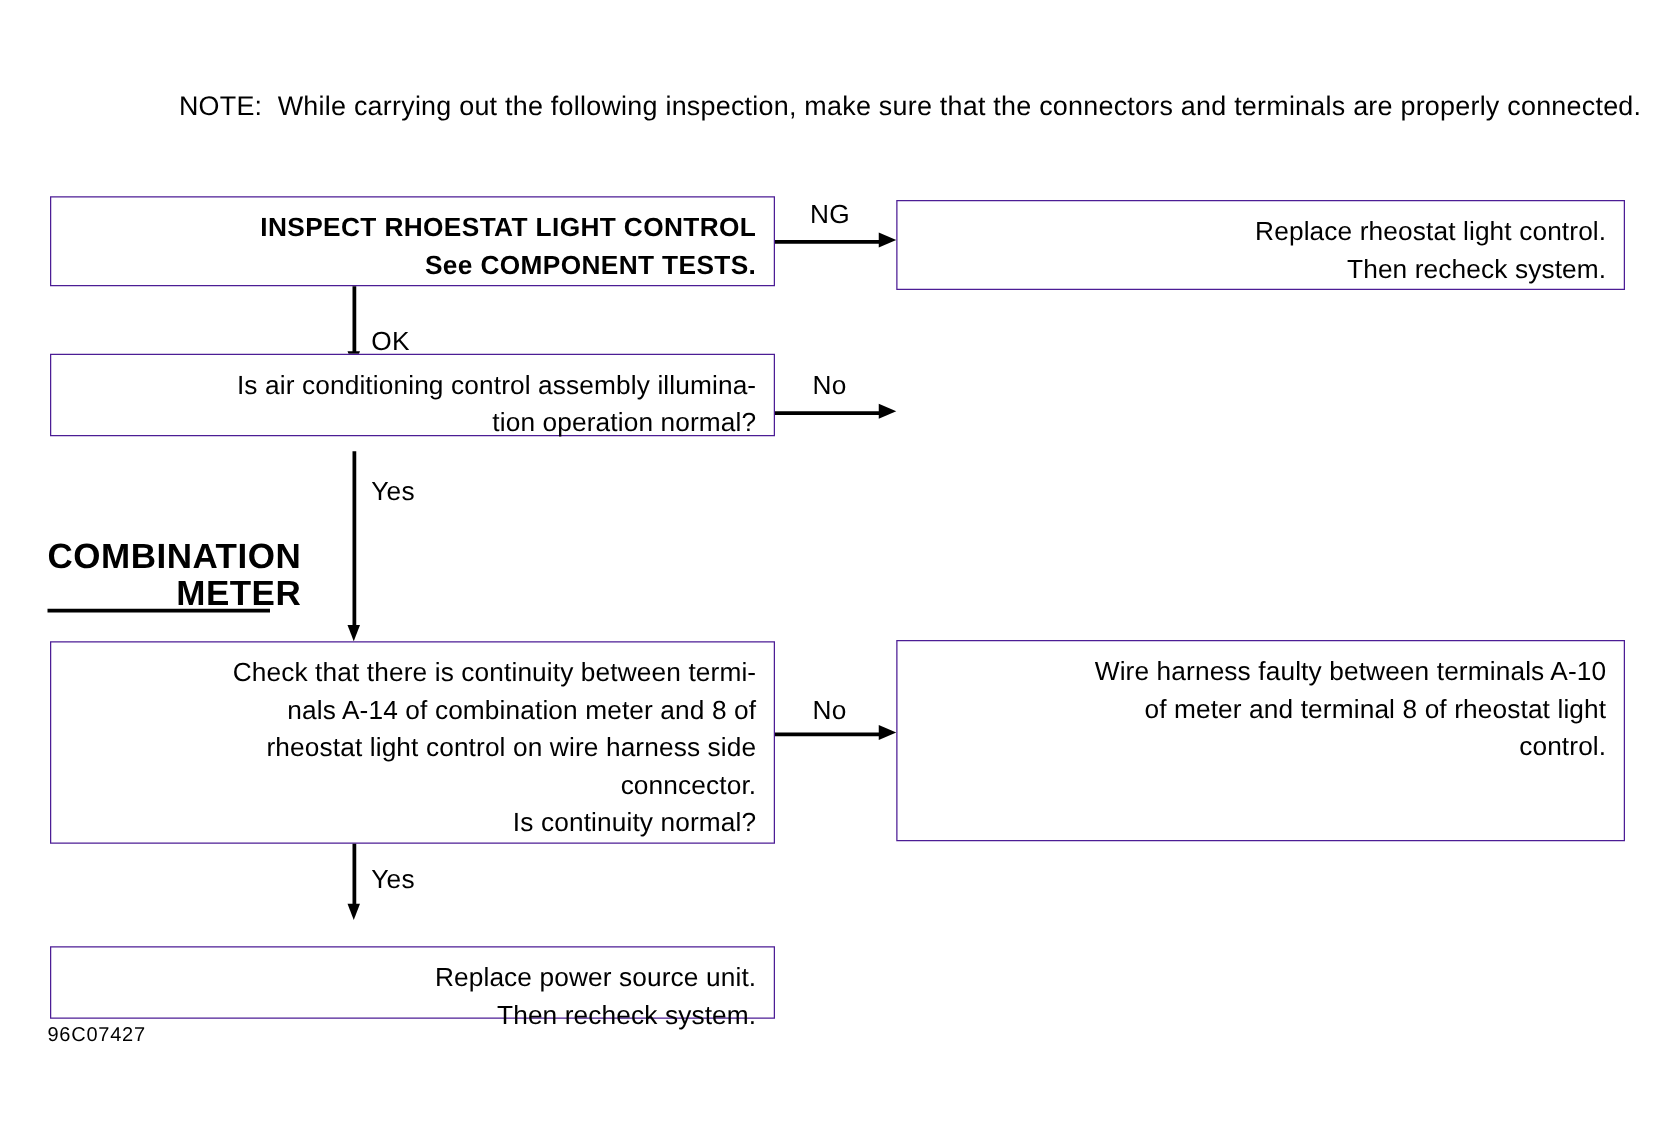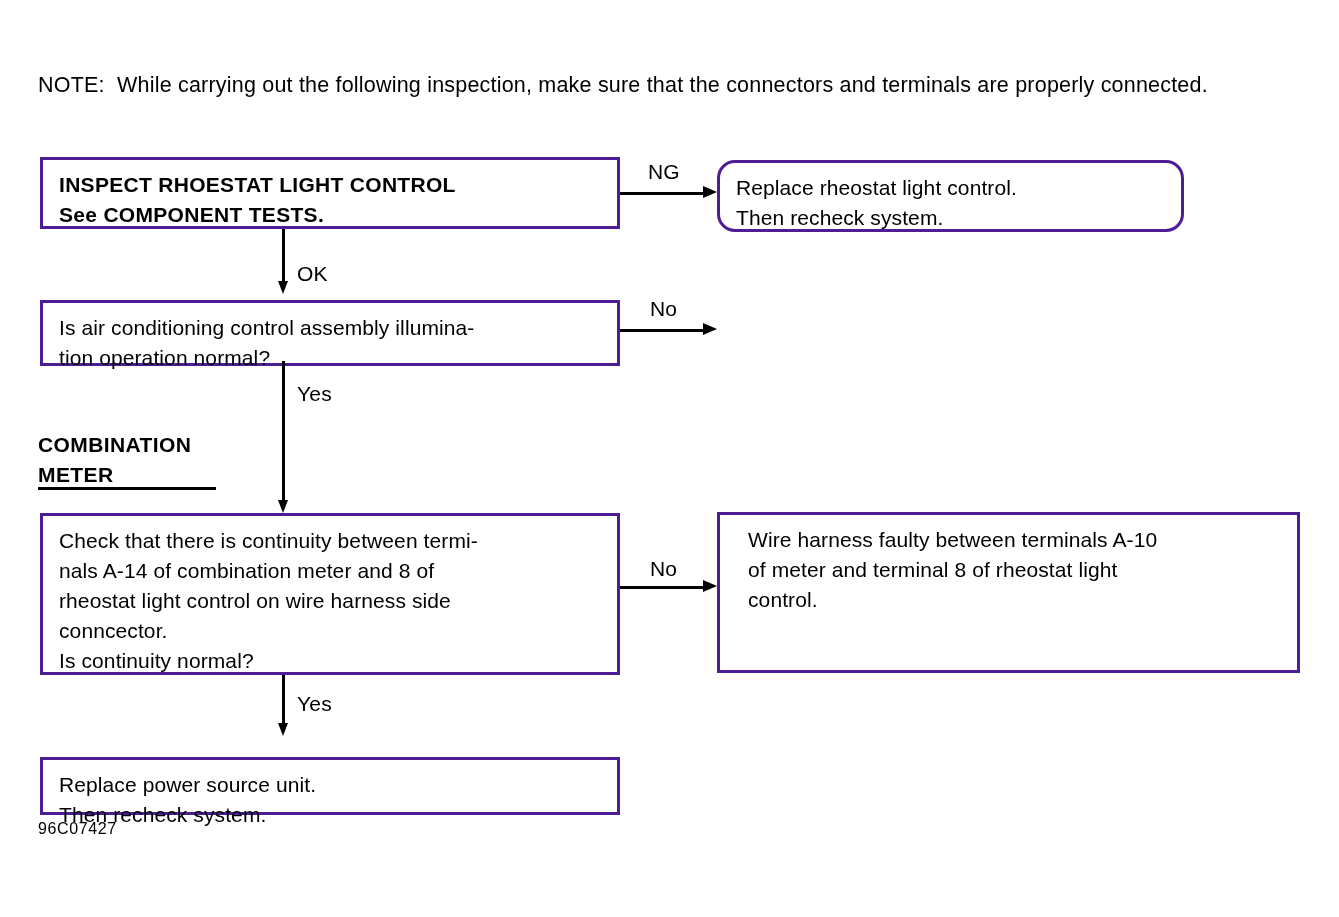--- a/index.html
+++ b/index.html
@@ -8,39 +8,40 @@
     background: #ffffff;
   }
   #page {
     position: relative;
     width: 1339px;
     height: 917px;
     background: #ffffff;
     font-family: "Liberation Sans", sans-serif;
     color: #000000;
     overflow: hidden;
+    text-align: right;
   }
 
   
   .note {
     position: absolute;
     left: 38px;
     top: 70px;
     width: 1275px;
     font-size: 21.5px;
     line-height: 31px;
     letter-spacing: 0.2px;
     white-space: pre-wrap;
   }
 
   
   .box {
     position: absolute;
     box-sizing: border-box;
-    border: 3px solid #4c1d95;
+    border: 1px solid #4c1d95;
     background: #fff;
     padding: 10px 14px 8px 16px;
     font-size: 21px;
     line-height: 30px;
     letter-spacing: 0.1px;
     white-space: pre-wrap;
   }
   .box.bold {
     font-weight: bold;
     letter-spacing: 0.3px;
@@ -81,21 +82,21 @@
     line-height: 24px;
     letter-spacing: 0.2px;
     white-space: nowrap;
   }
 
   
   .section-heading {
     position: absolute;
     left: 38px;
     top: 430px;
-    font-size: 21px;
+    font-size: 28px;
     font-weight: bold;
     line-height: 30px;
     letter-spacing: 0.4px;
     white-space: pre-wrap;
   }
   .section-underline {
     position: absolute;
     left: 38px;
     top: 487px;
     width: 178px;
@@ -120,28 +121,28 @@
 
   <div class="note">NOTE:  While carrying out the following inspection, make sure that the connectors and terminals are properly connected.</div>
 
   <div class="box bold" style="left:40px; top:157px; width:580px; height:72px;">INSPECT RHOESTAT LIGHT CONTROL
 See COMPONENT TESTS.</div>
 
   <div class="hline" style="left:620px; top:192px; width:84px;"></div>
   <div class="arrow-right" style="left:703px; top:186px;"></div>
   <div class="edge-label" style="left:648px; top:160px;">NG</div>
 
-  <div class="box" style="left:717px; top:160px; width:467px; height:72px;border-radius:18px;">Replace rheostat light control.
+  <div class="box" style="left:717px; top:160px; width:583px; height:72px;">Replace rheostat light control.
 Then recheck system.</div>
 
   <div class="vline" style="left:282px; top:229px; height:53px;"></div>
   <div class="arrow-down" style="left:278px; top:281px;"></div>
   <div class="edge-label" style="left:297px; top:262px;">OK</div>
 
-  <div class="box" style="left:40px; top:300px; width:580px; height:66px;">Is air conditioning control assembly illumina-
+  <div class="box" style="left:40px; top:283px; width:580px; height:66px;">Is air conditioning control assembly illumina-
 tion operation normal?</div>
 
   <div class="hline" style="left:620px; top:329px; width:84px;"></div>
   <div class="arrow-right" style="left:703px; top:323px;"></div>
   <div class="edge-label" style="left:650px; top:297px;">No</div>
 
 
   <div class="vline" style="left:282px; top:361px; height:141px;"></div>
   <div class="arrow-down" style="left:278px; top:500px;"></div>
   <div class="edge-label" style="left:297px; top:382px;">Yes</div>

